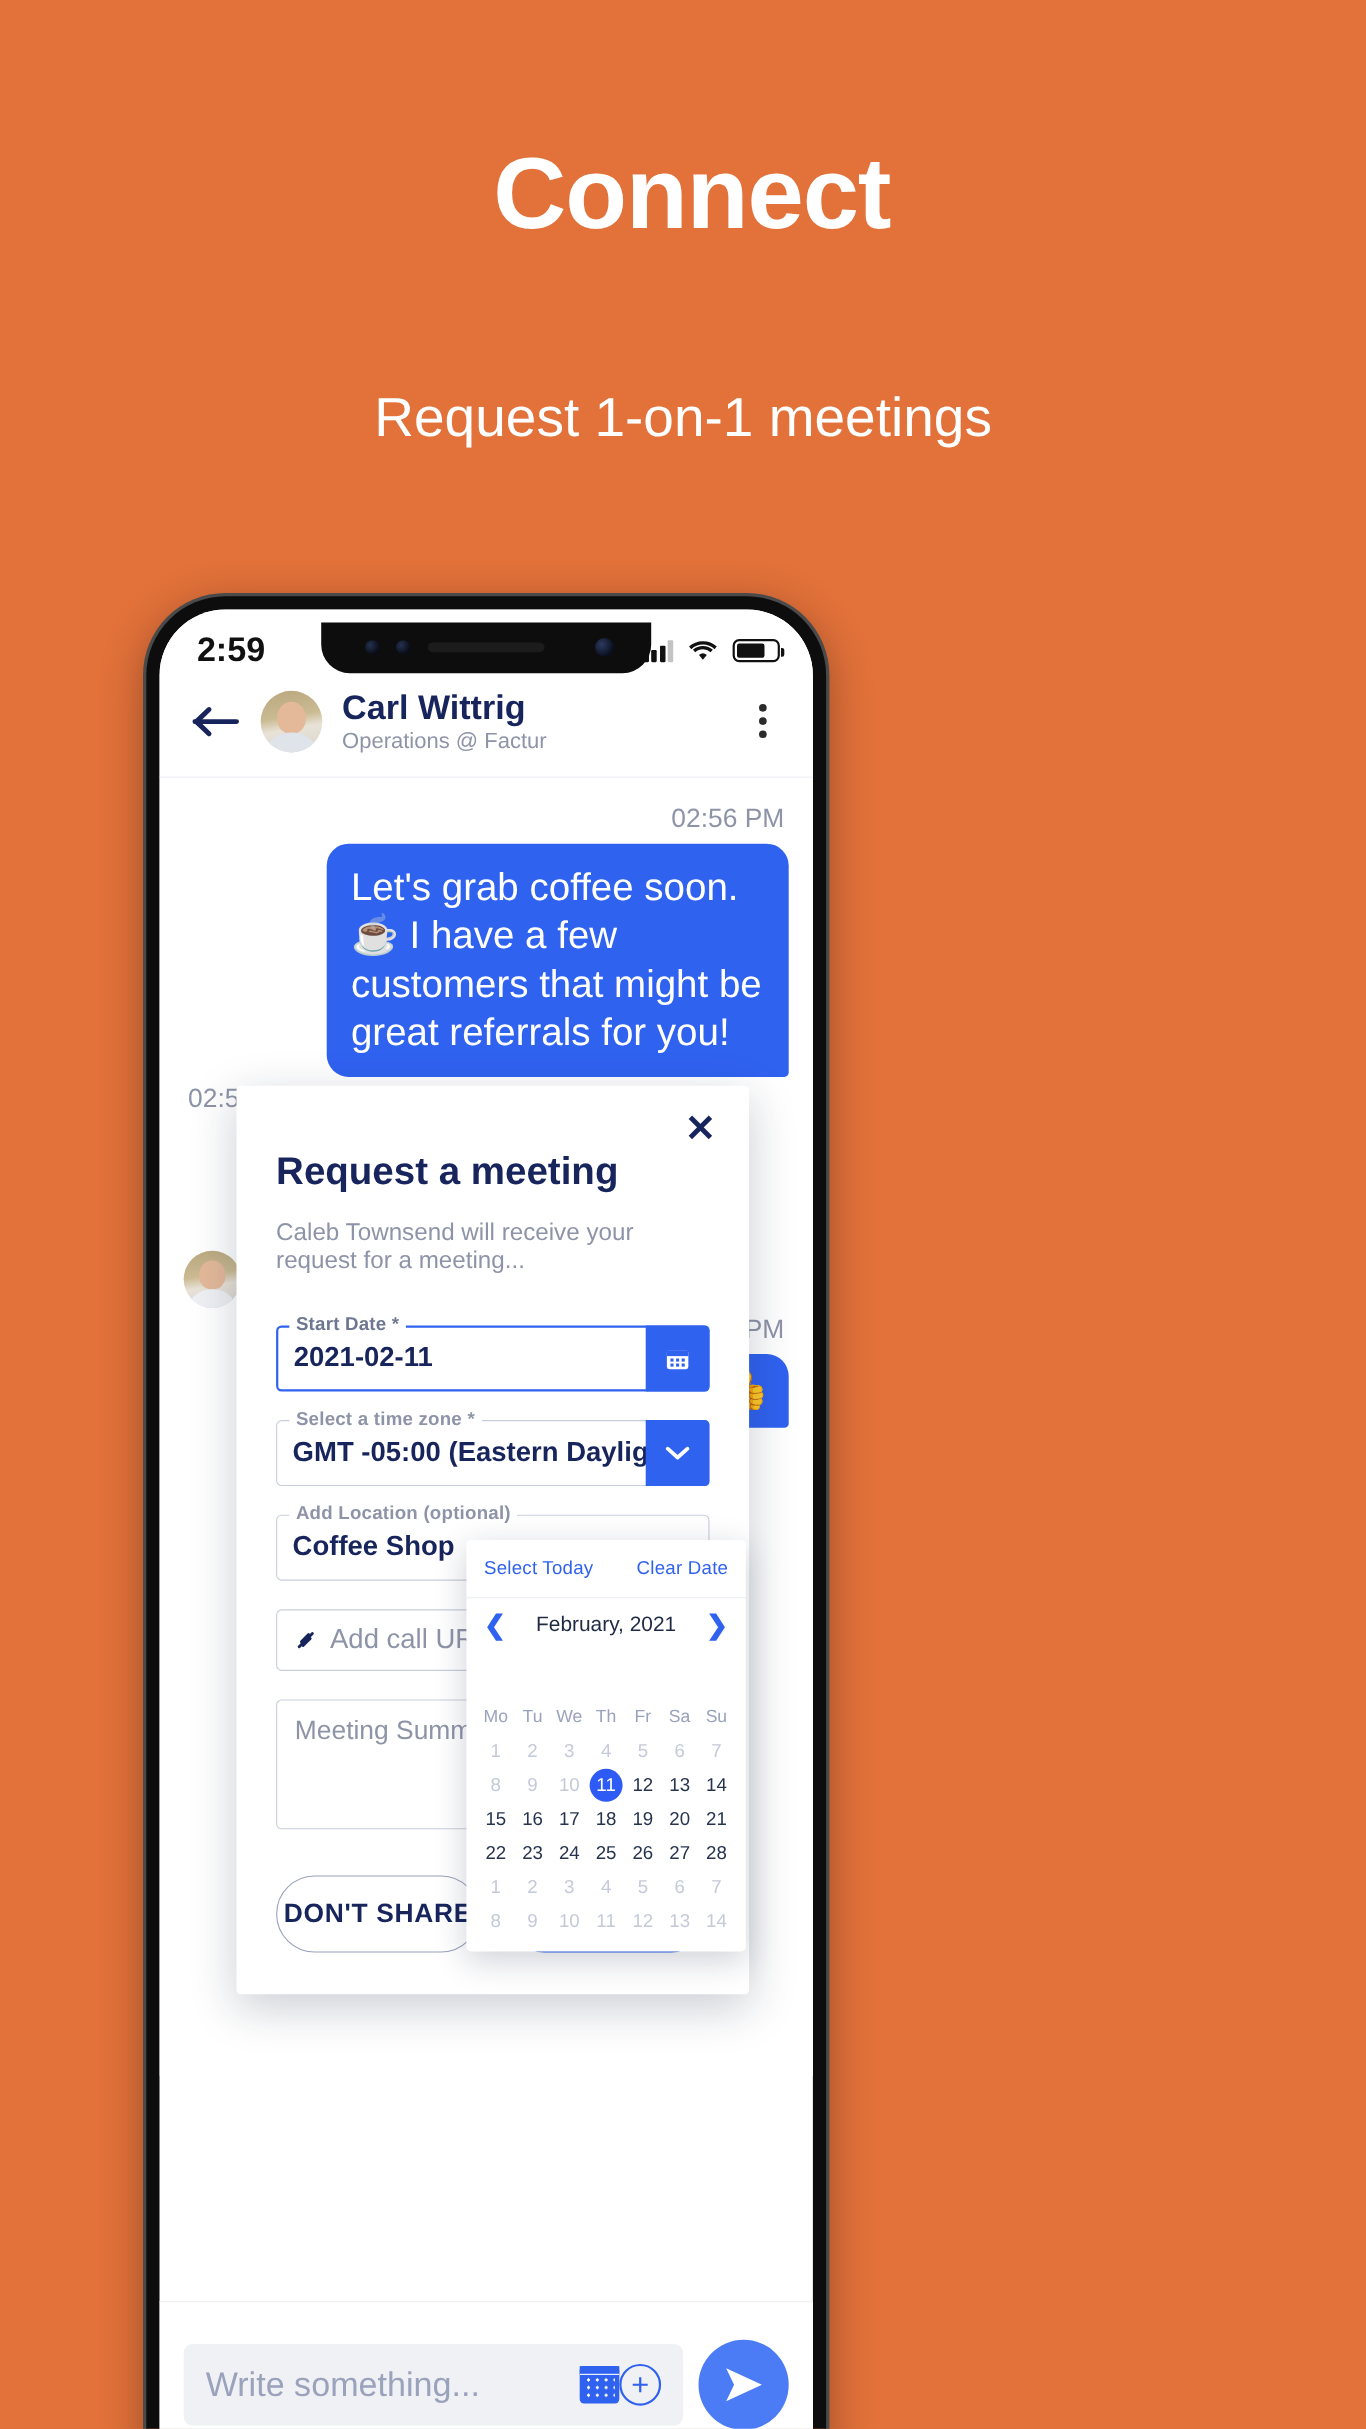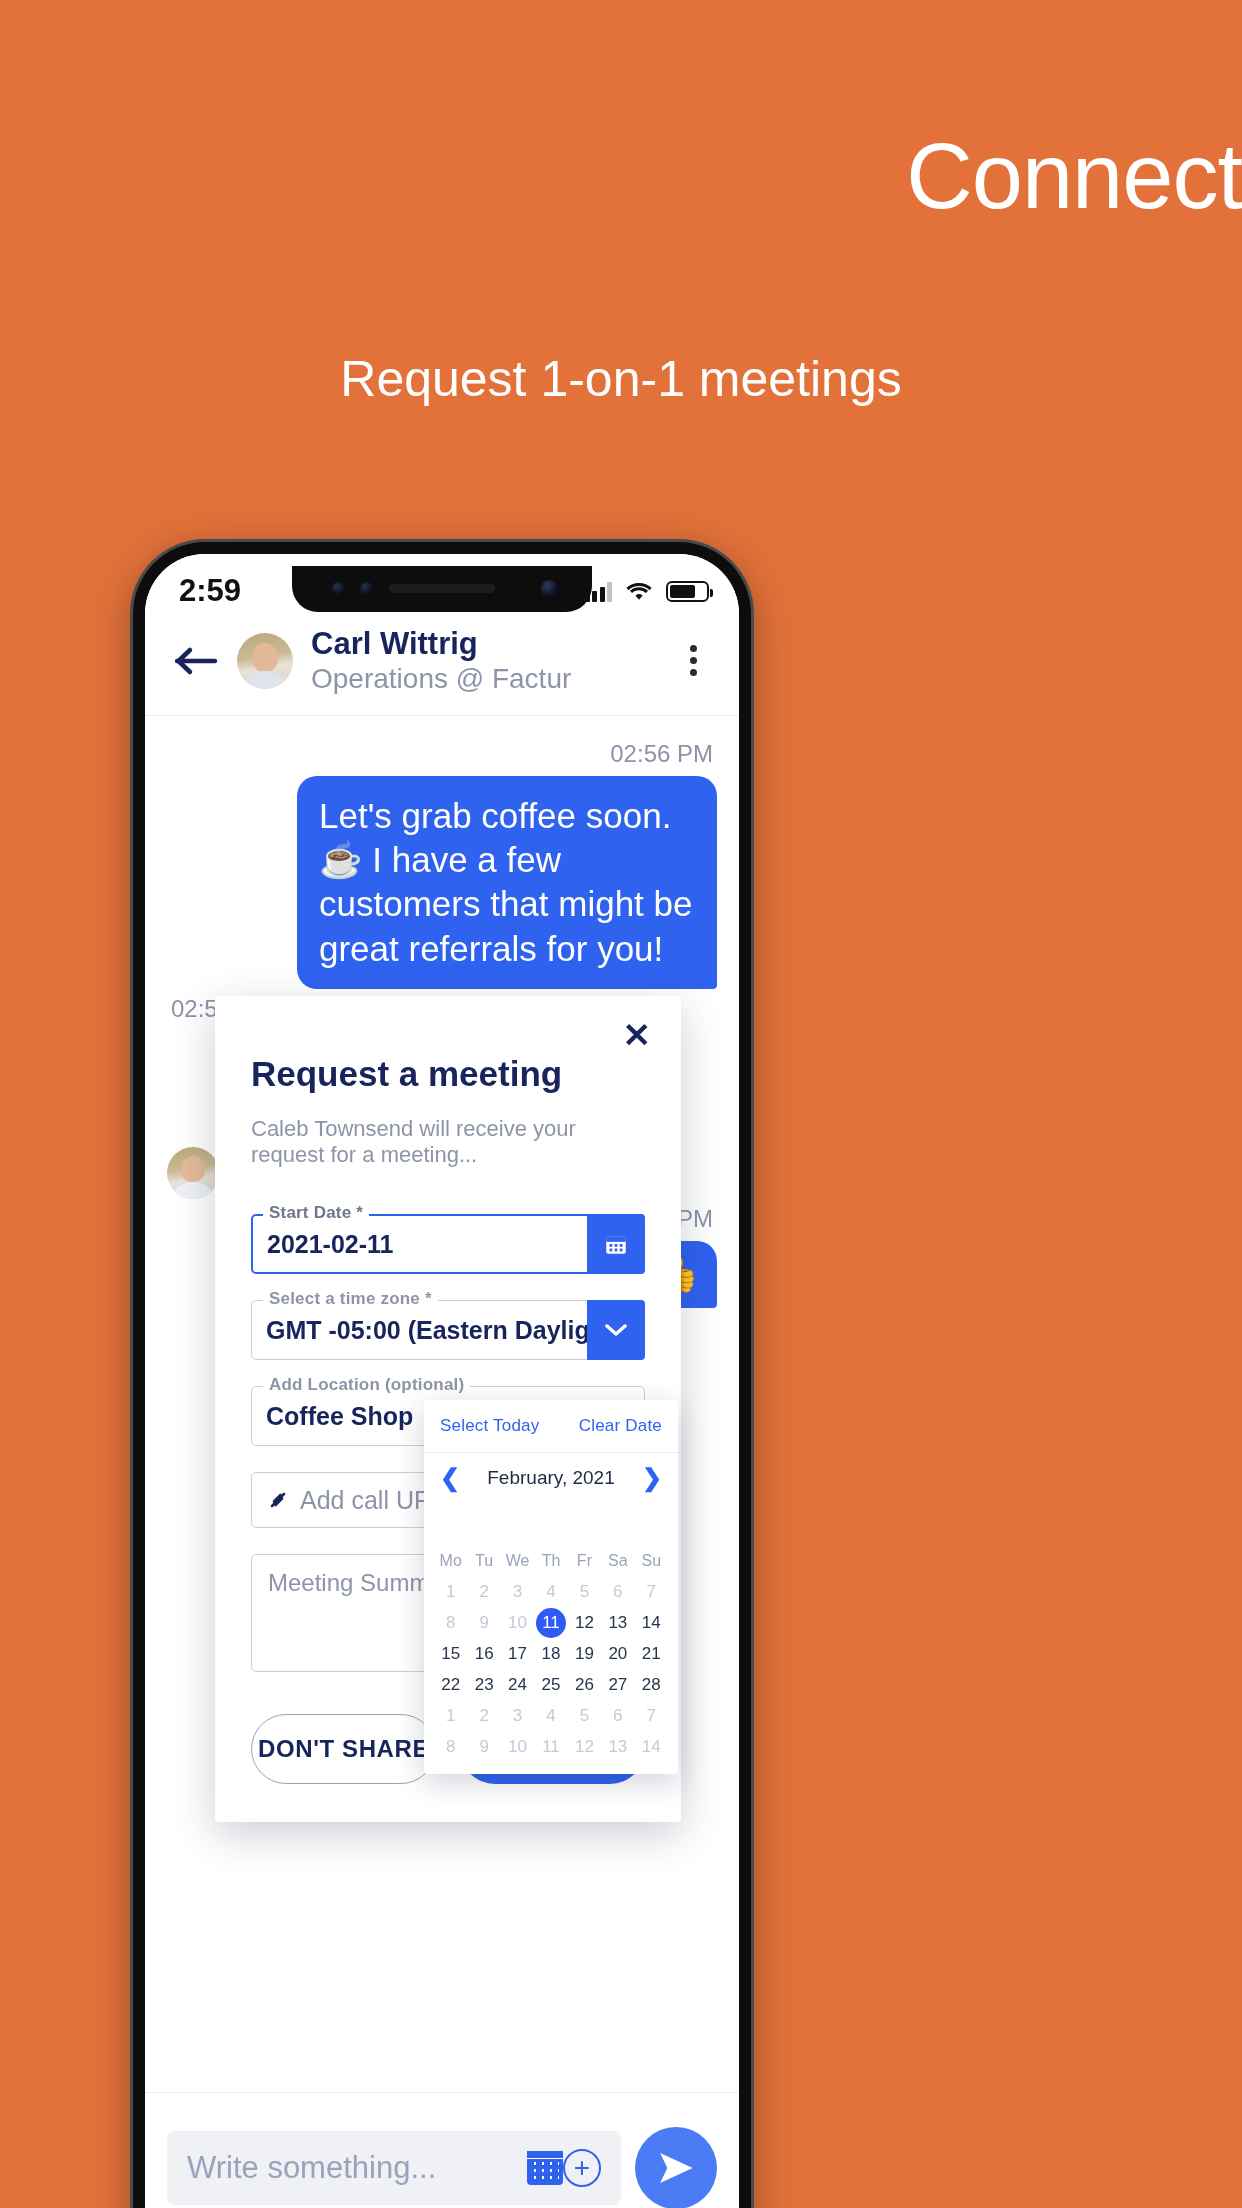--- a/index.html
+++ b/index.html
@@ -6,22 +6,22 @@
   html, body {
     width: 1242px; height: 2208px;
     font-family: "Liberation Sans", sans-serif;
     overflow: hidden;
   }
   body { background: #E2713A; position: relative; }
 
   
   .promo-title {
     position: absolute; top: 128px; left: 0; width: 100%;
-    text-align: right; color: #FFFFFF;
-    font-size: 92px; font-weight: normal; letter-spacing: -1px;
+    text-align: center; color: #FFFFFF;
+    font-size: 92px; font-weight: bold; letter-spacing: -1px;
     line-height: 1.05;
     padding-left: 16px;
   }
   .promo-sub {
     position: absolute; top: 350px; left: 0; width: 100%;
     text-align: center; color: #FFFFFF;
     font-size: 50px; font-weight: 400; letter-spacing: 0px;
   }
 
   
@@ -104,21 +104,21 @@
   .hdr-avatar::before{ 
     content:""; position:absolute; left:50%; top:10px; transform:translateX(-50%);
     width:26px; height:29px; border-radius:50% 50% 45% 45%; background:#e3b999;
   }
   .hdr-avatar::after{ 
     content:""; position:absolute; left:50%; bottom:-8px; transform:translateX(-50%);
     width:50px; height:26px; border-radius:24px 24px 0 0; background:#dfe3ea;
   }
   .hdr-text { flex: 1 1 auto; min-width: 0; }
   .hdr-name { font-size: 31px; font-weight: bold; color: #17255C; line-height: 1.15; }
-  .hdr-role { font-size: 28px; color: #8E94A8; line-height: 1.2; }
+  .hdr-role { font-size: 20px; color: #8E94A8; line-height: 1.2; }
   .kebab { width: 40px; display:flex; flex-direction:column; align-items:center; gap:5px; }
   .kebab i { width: 7px; height: 7px; border-radius:50%; background:#2b2b2b; display:block;}
 
   
   .conversation {
     position: relative; background: #fff; padding: 18px 22px 0 22px;
     height: 1180px;
   }
   .ts { font-size: 24px; color: #8E94A8; margin: 6px 4px 8px 4px; }
   .ts.right { text-align: right; }

